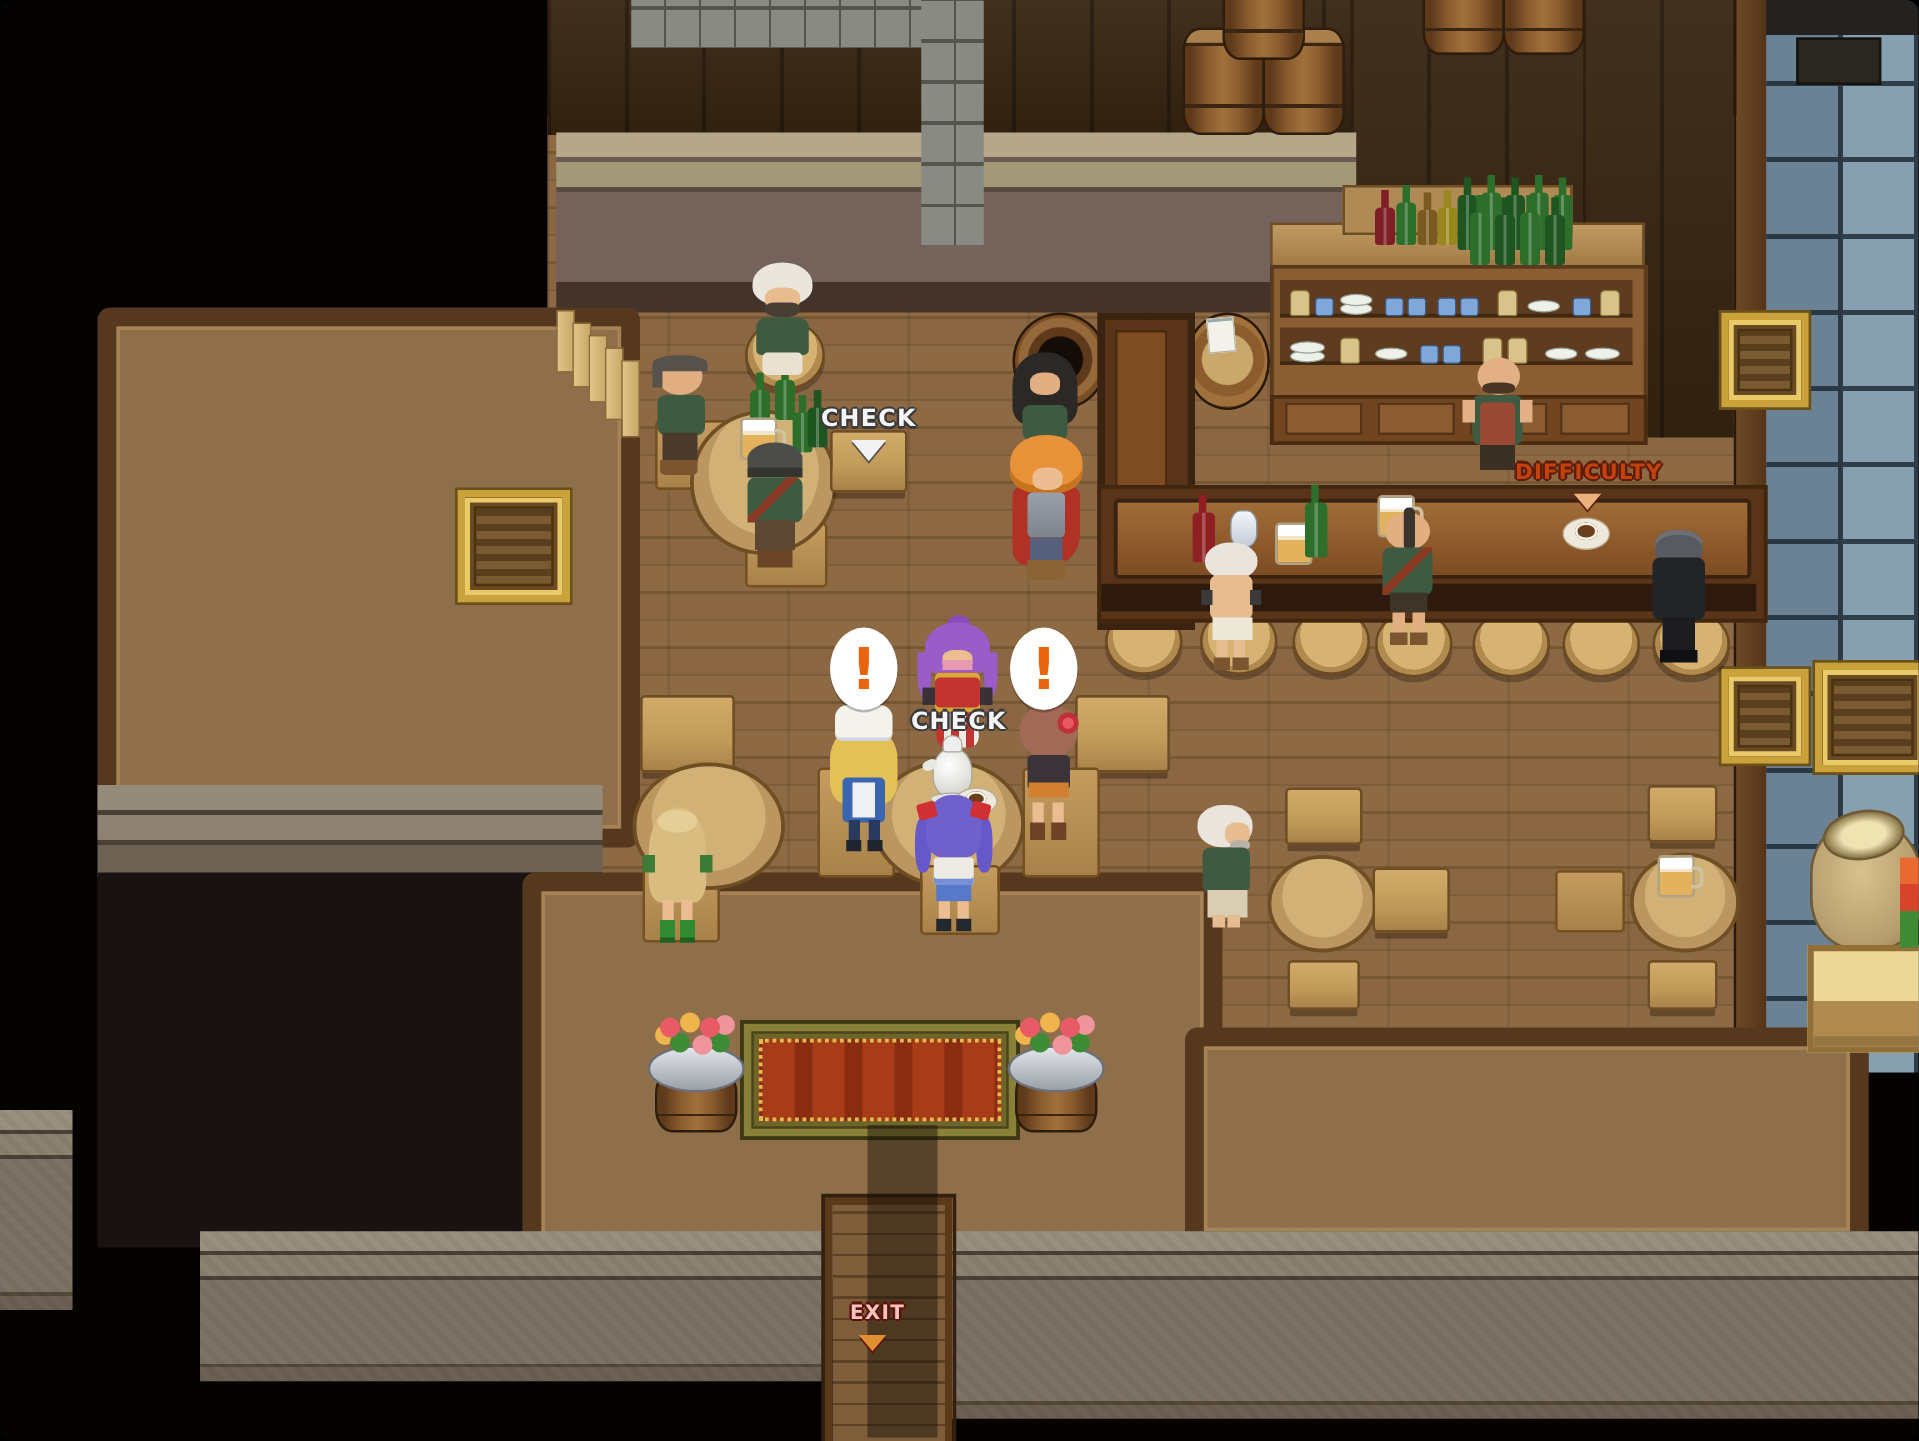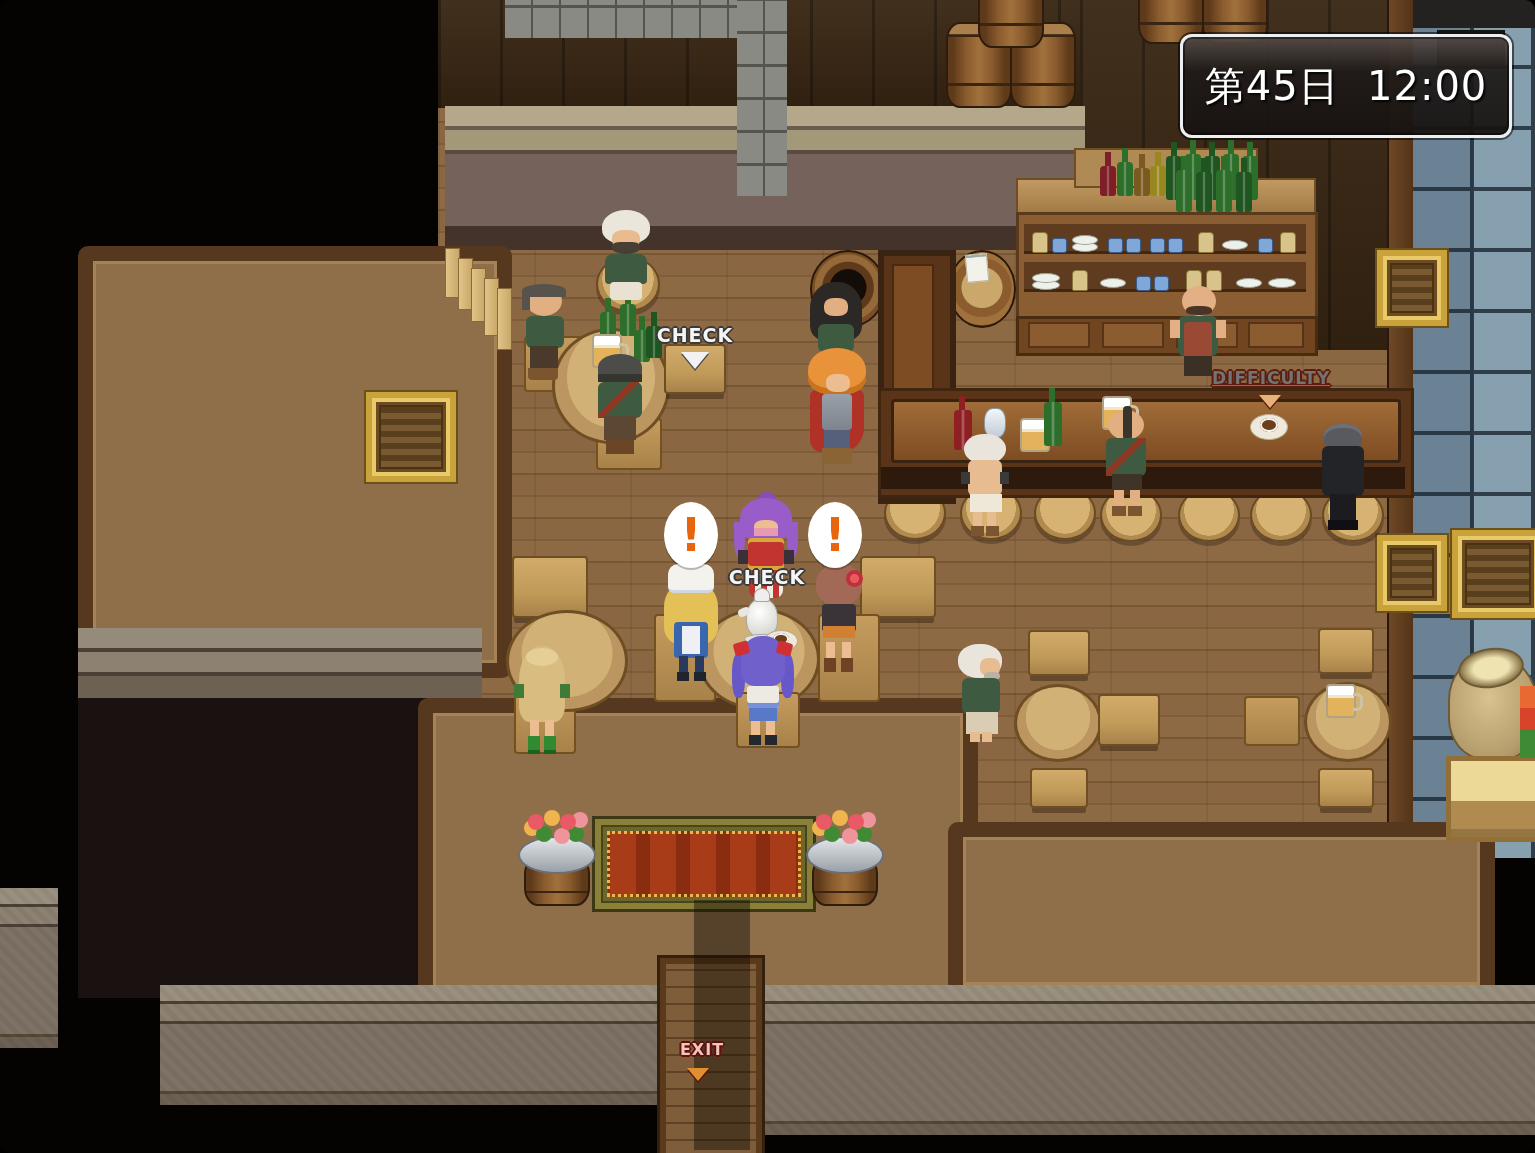--- a/index.html
+++ b/index.html
@@ -2,21 +2,21 @@
 <html><head>
 <meta charset="utf-8">
 <style>
   html,body{margin:0;padding:0;background:#000;}
   #stage{position:relative;width:1535px;height:1153px;background:#050302;overflow:hidden;border-radius:10px;font-family:"DejaVu Sans",sans-serif;}
   .a{position:absolute;}
   i{position:absolute;display:block;}
   .lbl{position:absolute;font-weight:bold;text-align:center;white-space:pre;font-family:"DejaVu Sans",sans-serif;}
   .olw{color:#f5f5f5;text-shadow:-2px 0 0 #3a3a3a,2px 0 0 #3a3a3a,0 -2px 0 #3a3a3a,0 2px 0 #3a3a3a,-1px -1px 0 #3a3a3a,1px 1px 0 #3a3a3a,1px -1px 0 #3a3a3a,-1px 1px 0 #3a3a3a;}
   .olr{color:#ffffff;text-shadow:-2px 0 0 #7a150c,2px 0 0 #7a150c,0 -2px 0 #7a150c,0 2px 0 #7a150c,-2px -2px 0 #7a150c,2px 2px 0 #7a150c,2px -2px 0 #7a150c,-2px 2px 0 #7a150c;}
-  .oly{color:#737373;text-shadow:-2px 0 0 #5c1d0e,2px 0 0 #5c1d0e,0 -2px 0 #5c1d0e,0 2px 0 #5c1d0e,-1px -1px 0 #5c1d0e,1px 1px 0 #5c1d0e,1px -1px 0 #5c1d0e,-1px 1px 0 #5c1d0e;text-decoration:underline;}
+  .oly{color:#c2410c;text-shadow:-2px 0 0 #5c1d0e,2px 0 0 #5c1d0e,0 -2px 0 #5c1d0e,0 2px 0 #5c1d0e,-1px -1px 0 #5c1d0e,1px 1px 0 #5c1d0e,1px -1px 0 #5c1d0e,-1px 1px 0 #5c1d0e;}
   .olp{color:#f3c3bd;text-shadow:-2px 0 0 #5e120c,2px 0 0 #5e120c,0 -2px 0 #5e120c,0 2px 0 #5e120c,-1px -1px 0 #5e120c,1px 1px 0 #5e120c,1px -1px 0 #5e120c,-1px 1px 0 #5e120c;}
   .floor{background:repeating-linear-gradient(90deg,rgba(0,0,0,.07) 0 2px,transparent 2px 96px),repeating-linear-gradient(0deg,#8d6a44 0 20px,#7e5d3a 20px 22px,#8a6642 22px 42px,#775835 42px 44px);}
   .wallD{background:repeating-linear-gradient(90deg,rgba(0,0,0,.28) 0 3px,transparent 3px 62px),linear-gradient(#42301e,#30200f);}
   .marble{background:linear-gradient(#b5a88a 0 20px,#6b5a50 20px 24px,#a39878 24px 44px,#5a4a42 44px 48px,#75625a 48px calc(100% - 24px),#43332b calc(100% - 24px));}
   .stoneT{background:repeating-linear-gradient(90deg,transparent 0 26px,#55554e 26px 28px),repeating-linear-gradient(0deg,#8a8a84 0 30px,#55554e 30px 33px);}
   .tilesB{background:repeating-linear-gradient(0deg,transparent 0 57px,#2f3e48 57px 61px),repeating-linear-gradient(90deg,#87a0b0 0 57px,#2f3e48 57px 61px);}
   .terr{background:#8f6f4a;border:15px solid #56381e;border-radius:10px;box-shadow:inset 0 0 0 3px #a58356;}
   .sbands{background:linear-gradient(#958b7a 0 20px,#4a4036 20px 24px,#8d8271 24px 44px,#4a4036 44px 48px,#6d6153 48px);}
   .swall{background:repeating-linear-gradient(45deg,rgba(0,0,0,.05) 0 5px,transparent 5px 10px),linear-gradient(#9a9080 0 16px,#4a4036 16px 19px,#8d8271 19px 36px,#4a4036 36px 39px,#7d7265 39px calc(100% - 14px),#544838 calc(100% - 14px) calc(100% - 11px),#6d6153 calc(100% - 11px));}
   .walk{background:repeating-linear-gradient(0deg,#7e5d3a 0 15px,#5d4226 15px 17px);border:6px solid #5b3a1c;box-shadow:0 0 0 3px #33200e;}
@@ -375,17 +375,14 @@
   </div>
 
   <div class="lbl olw" style="left:650px;top:324px;width:90px;font-size:19px;letter-spacing:1px">CHECK</div>
   <div class="a tri" style="left:681px;top:352px;border-left:14px solid transparent;border-right:14px solid transparent;border-top:17px solid #f2f2f2;filter:drop-shadow(0 2px 0 #4a4a4a)"></div>
   <div class="lbl olw" style="left:722px;top:566px;width:90px;font-size:19px;letter-spacing:1px">CHECK</div>
   <div class="lbl oly" style="left:1212px;top:368px;width:116px;font-size:17px;letter-spacing:1px">DIFFICULTY</div>
   <div class="a tri" style="left:1259px;top:395px;border-left:11px solid transparent;border-right:11px solid transparent;border-top:13px solid #e8b27a;filter:drop-shadow(0 2px 0 #5c1d0e)"></div>
   <div class="lbl olp" style="left:668px;top:1040px;width:68px;font-size:16px;letter-spacing:1px">EXIT</div>
   <div class="a tri" style="left:687px;top:1068px;border-left:11px solid transparent;border-right:11px solid transparent;border-top:13px solid #e09030;filter:drop-shadow(0 2px 0 #5e120c)"></div>
 
-  <div class="a" id="hud" style="left:1180px;top:34px;width:326px;height:98px">
-    <span>第45日  12:00</span>
-  </div>
 
 </div>
 
 </body></html>

